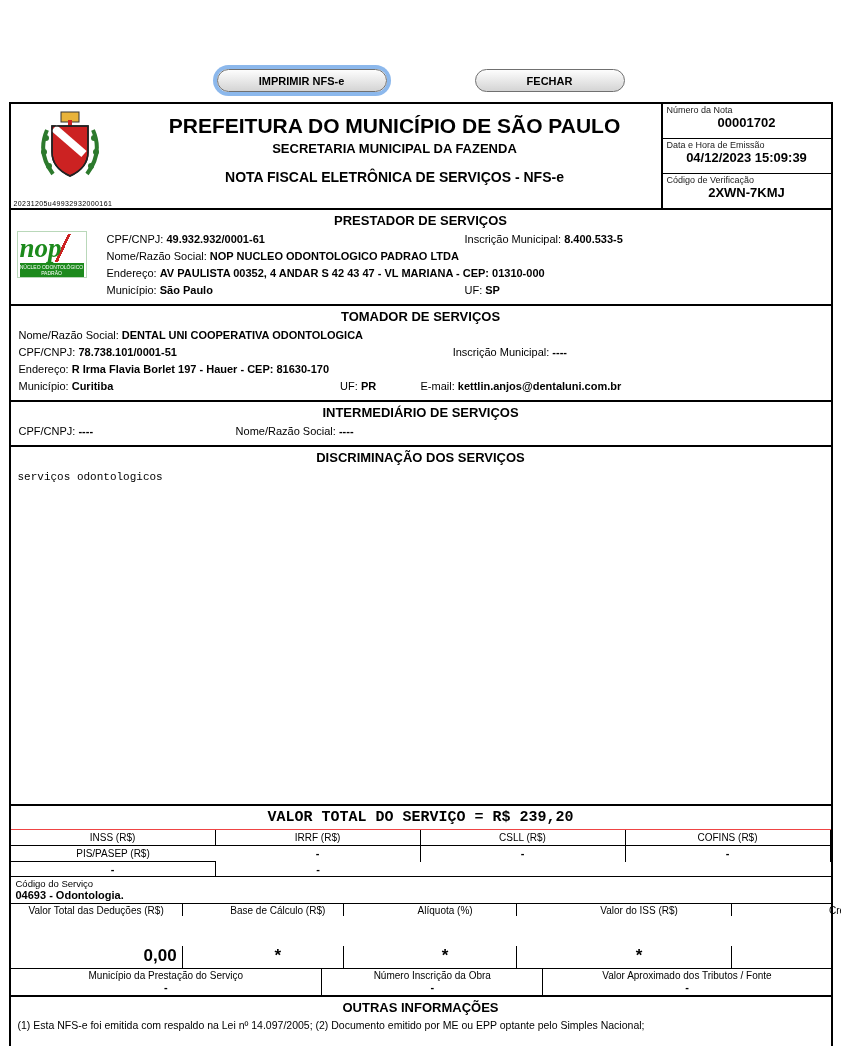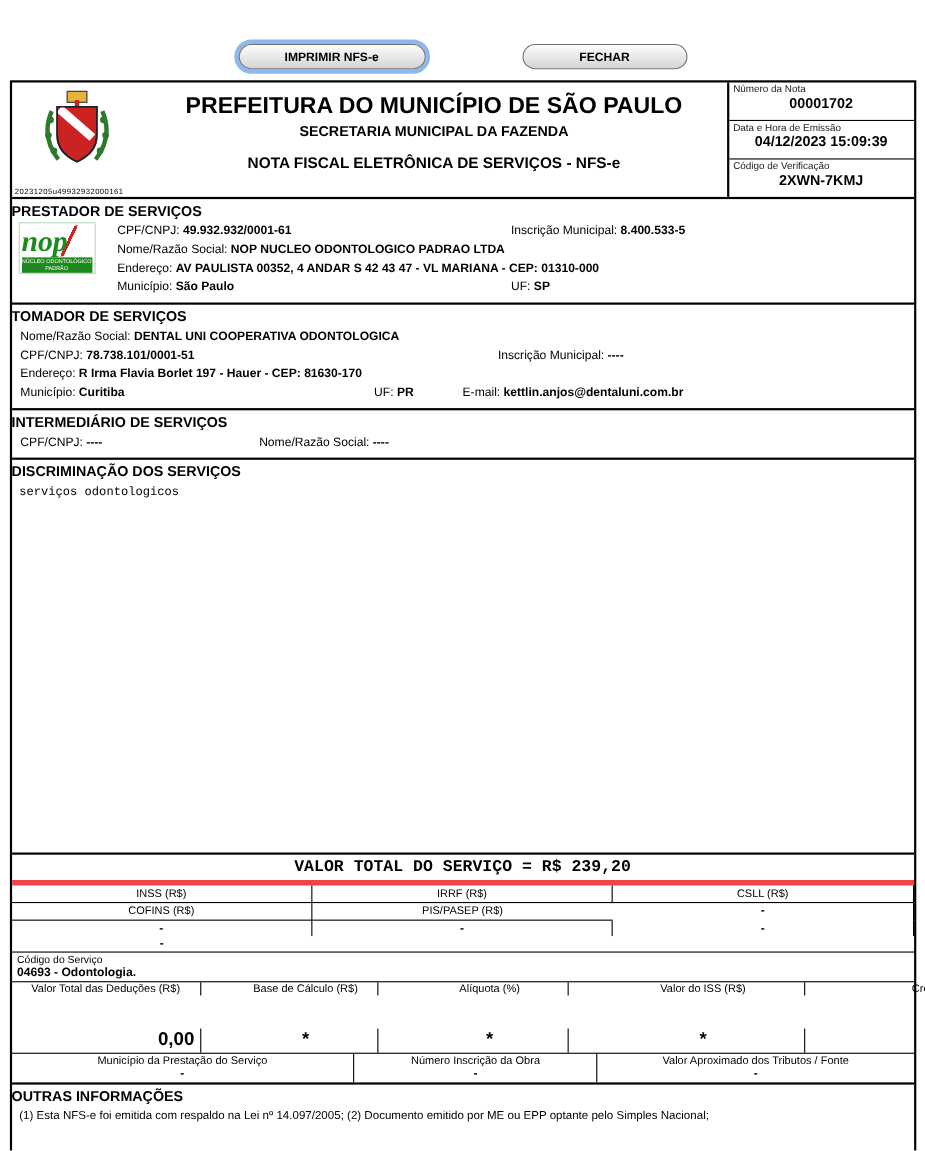--- a/index.html
+++ b/index.html
@@ -1,20 +1,20 @@
 <!DOCTYPE html>
 <html><head>
 <meta charset="utf-8">
 <style>
   * { box-sizing: border-box; }
   body { margin:0; background:#fff; font-family:"Liberation Sans", sans-serif; color:#000; }
   .page { width:841px; height:1046px; margin:0 auto; position:relative; overflow:hidden; }
 
   
-  .toolbar { display:flex; justify-content:center; gap:88px; padding-top:40px; }
+  .toolbar { display:flex; justify-content:center; gap:88px; padding-top:40px;margin-top:29px; }
   .btn { min-width:150px; height:23px; border-radius:12px; border:1px solid #707070;
          background:linear-gradient(#fdfdfd,#d4d4d4); font-family:"Liberation Sans",sans-serif;
          font-weight:bold; font-size:11px; color:#000; cursor:pointer; }
   .btn-print { min-width:170px; box-shadow:0 0 0 4px #8cb8ec; }
 
   
   .doc { width:824px; margin:10px auto 0; border:2px solid #000; background:#fff; }
 
   
   .doc-header { display:flex; height:104px; position:relative; }
@@ -26,21 +26,21 @@
   .hc-sub { font-size:13px; font-weight:bold; margin-top:3px; }
   .hc-doc { font-size:14px; font-weight:bold; margin-top:13px; }
   .header-right { width:170px; border-left:2px solid #000; display:flex; flex-direction:column; }
   .hr-cell { flex:1; border-bottom:1px solid #000; padding:1px 4px; }
   .hr-cell:last-child { border-bottom:none; }
   .hr-label { font-size:9px; color:#222; }
   .hr-value { font-size:13px; font-weight:bold; text-align:center; }
 
   
   .section { border-top:2px solid #000; }
-  .section-title { font-weight:bold; font-size:13px; padding:3px 0 1px; }
+  .section-title { text-align:center; font-weight:bold; font-size:13px; padding:3px 0 1px; }
   .fields { flex:1; font-size:11px; }
   .frow { display:flex; line-height:17px; padding:0 2px; }
   .lbl { white-space:pre; }
   .val { font-weight:bold; white-space:pre; }
   .pair { display:flex; }
   .w50 { width:50%; } .w54 { width:54%; } .w40 { width:40%; } .w10 { width:10%; } .w27 { width:27%; }
 
   .prest-body { display:flex; padding:2px 6px 5px; }
   .nop-logo { width:78px; margin-right:10px; }
   .nop-box { width:70px; border:1px solid #b9d8b9; padding:2px 2px 0; }
@@ -51,21 +51,21 @@
 
   .plain-body { padding:2px 6px 5px; }
 
   
   .disc-body { font-family:"Liberation Mono", monospace; font-size:11px; padding:5px 7px; min-height:338px; }
 
   
   .total-row { border-top:2px solid #000; text-align:center; font-weight:bold; font-size:15px; padding:3px 0;font-family:Liberation Mono, monospace; }
 
   
-  .tax { display:grid; grid-template-columns:repeat(3,1fr); border-top:5px solid #ef4444; }
+  .tax { display:grid; grid-template-columns:repeat(4,1fr); border-top:1px solid #ef4444; }
   .tax-h { font-size:10px; text-align:center; border-right:1px solid #000; border-bottom:1px solid #000; padding:2px 1px; }
   .tax-v { font-weight:bold; font-size:11px; text-align:center; border-right:1px solid #000; padding:1px; }
   .tax > div:nth-child(5), .tax > div:nth-child(10) { border-right:none; }
 
   
   .codigo { border-top:1px solid #000; padding:1px 5px 2px; }
   .codigo-label { font-size:9.5px; }
   .codigo-value { font-size:11px; font-weight:bold; }
 
   

